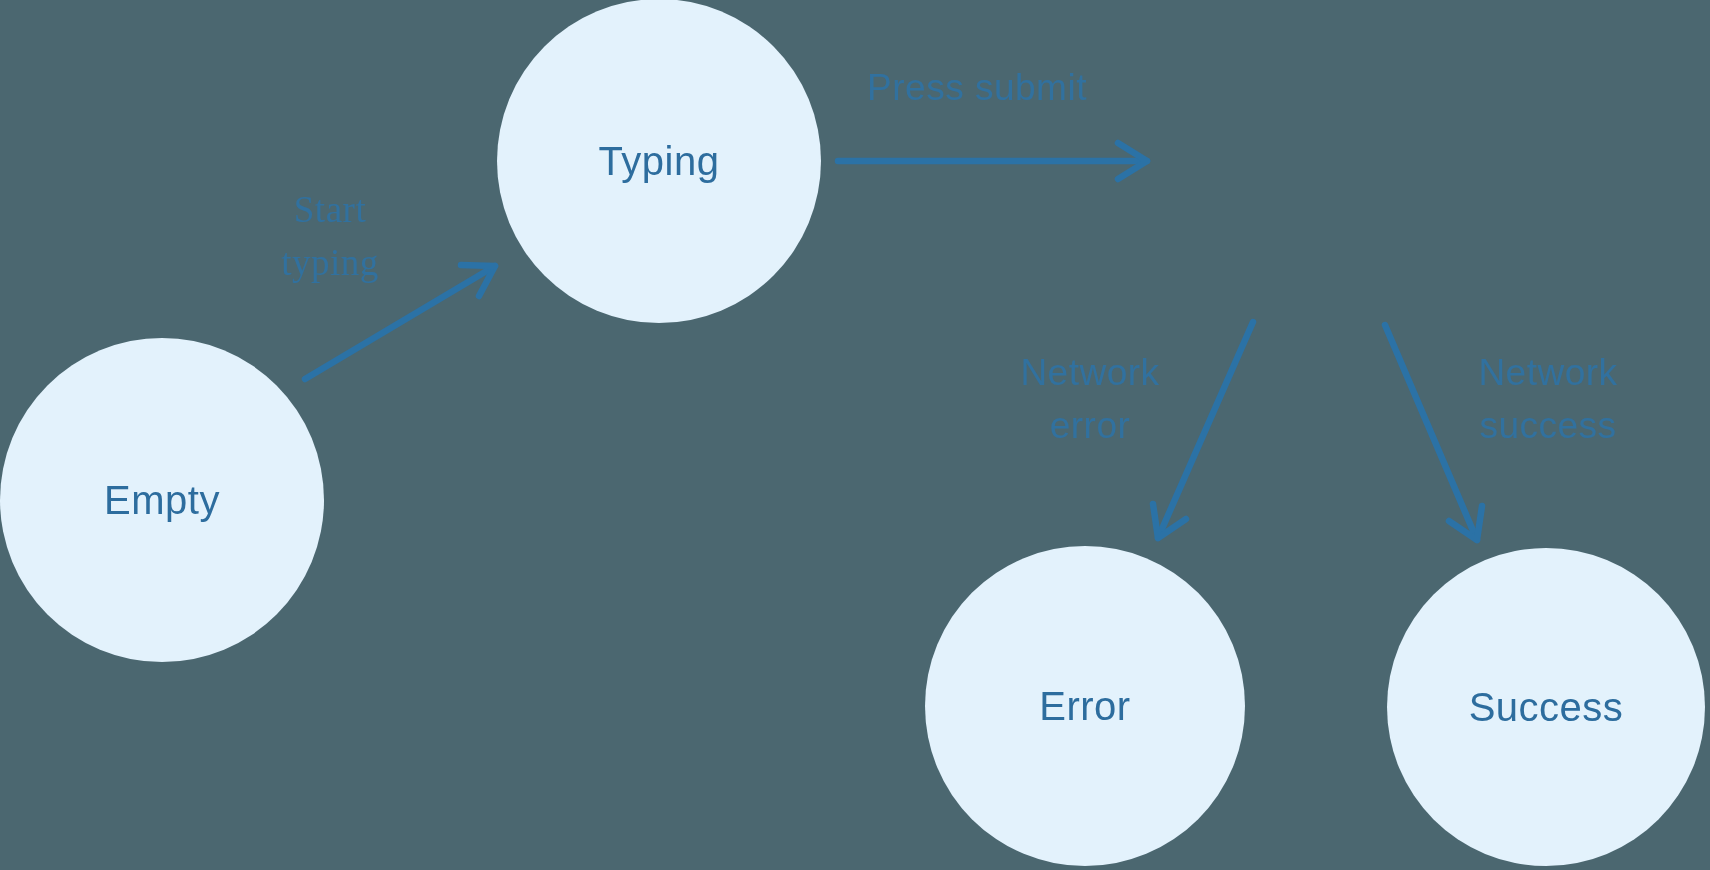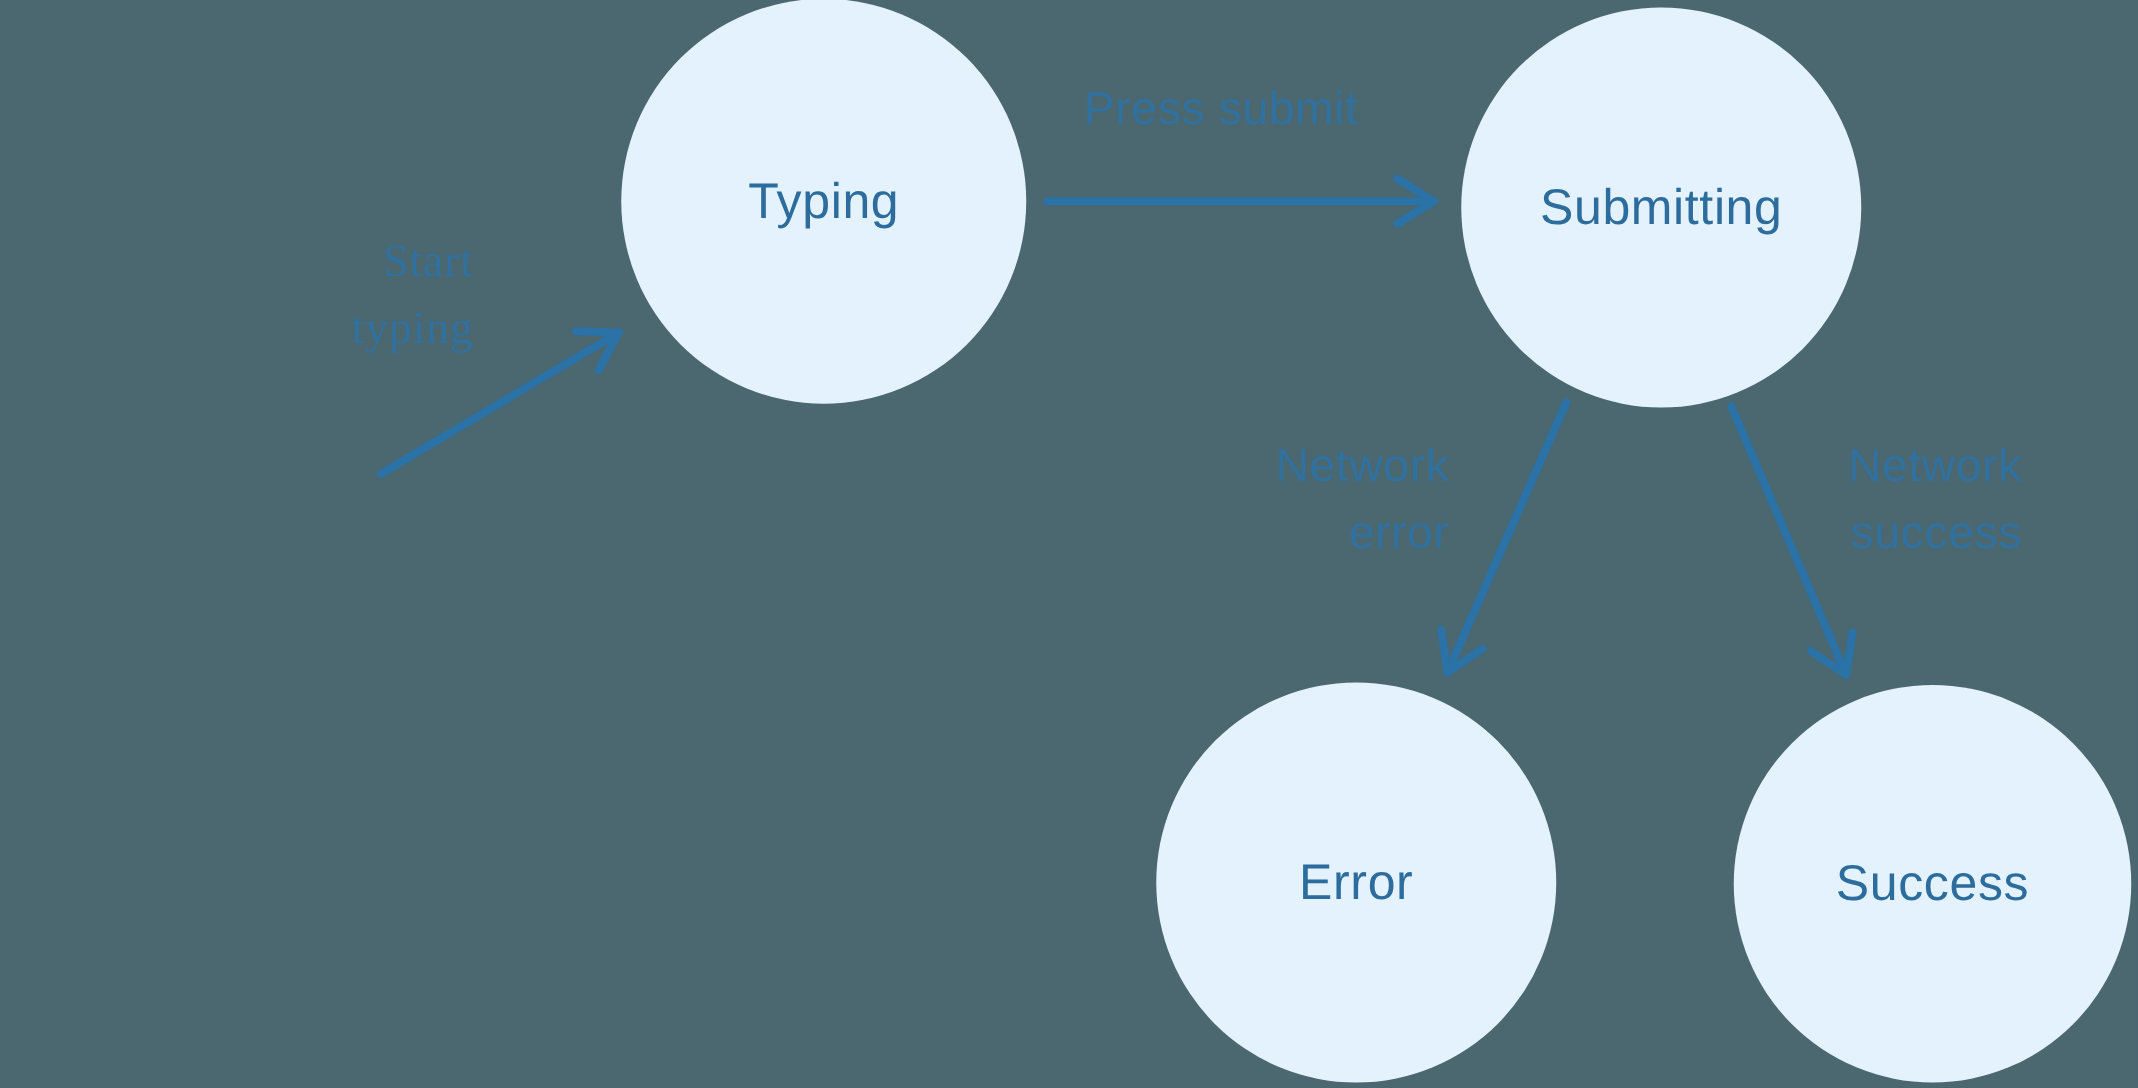--- a/index.html
+++ b/index.html
@@ -51,21 +51,21 @@
   .node-error     {left:925px;  top:546px; width:320px; height:320px;}
   .node-success   {left:1387px; top:548px; width:318px; height:318px;}
   .edge-label{
     position:absolute;
     transform:translate(-50%,-50%);
     color:var(--label);
     font-size:37px;
     font-weight:500;
     letter-spacing:0.5px;
     line-height:53px;
-    text-align:right;
+    text-align:center;
     white-space:pre-line;
   }
   .label-start-typing   {left:330px;  top:236px;font-family:Liberation Serif, serif;}
   .label-press-submit   {left:977px;  top:87px;}
   .label-network-error  {left:1090px; top:399px;}
   .label-network-success{left:1548px; top:399px;}
 </style>
 </head>
 <body>
 
@@ -87,28 +87,28 @@
       <line x1="1253" y1="322" x2="1158" y2="538"></line>
       <polyline points="1153,504 1158,538 1186,519"></polyline>
     </g>
 
     <g>
       <line x1="1385" y1="325" x2="1477" y2="540"></line>
       <polyline points="1482,506 1477,540 1449,521"></polyline>
     </g>
   </svg>
 
+  <div class="state-node node-empty">
+    <span>Empty</span>
+  </div>
 
   <div class="state-node node-typing">
     <span>Typing</span>
   </div>
 
-  <div class="state-node node-submitting">
-    <span>Submitting</span>
-  </div>
 
   <div class="state-node node-error">
     <span>Error</span>
   </div>
 
   <div class="state-node node-success">
     <span>Success</span>
   </div>
 
   <div class="edge-label label-start-typing">Start

